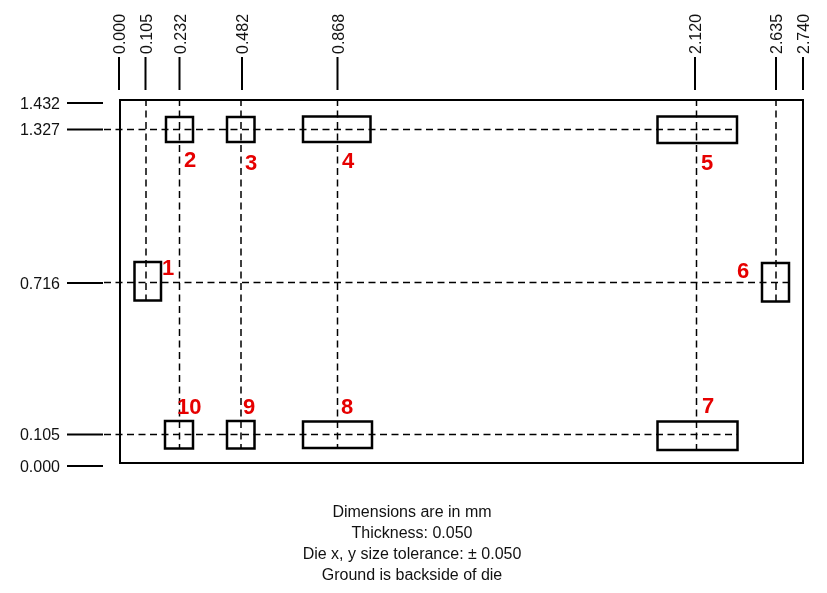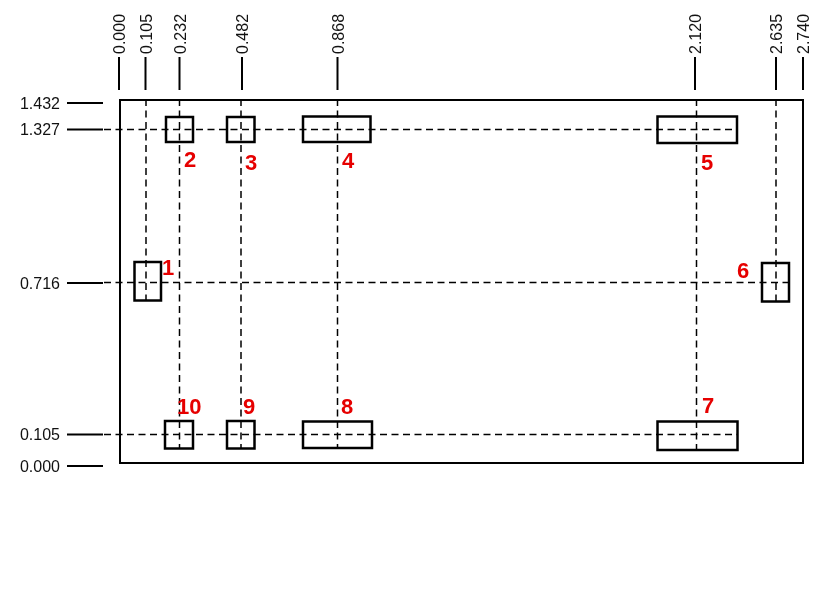--- a/index.html
+++ b/index.html
@@ -96,14 +96,20 @@
     <text class="pad-num" x="342" y="168">4</text>
     <text class="pad-num" x="701" y="170">5</text>
     <text class="pad-num" x="737" y="278">6</text>
     <text class="pad-num" x="702" y="413">7</text>
     <text class="pad-num" x="341" y="414">8</text>
     <text class="pad-num" x="243" y="414">9</text>
     <text class="pad-num" x="177" y="414">10</text>
   </g>
 </svg>
 
+<div id="notes">
+  <div>Dimensions are in mm</div>
+  <div>Thickness: 0.050</div>
+  <div>Die x, y size tolerance: ± 0.050</div>
+  <div>Ground is backside of die</div>
+</div>
 
 </div>
 
 </body></html>

